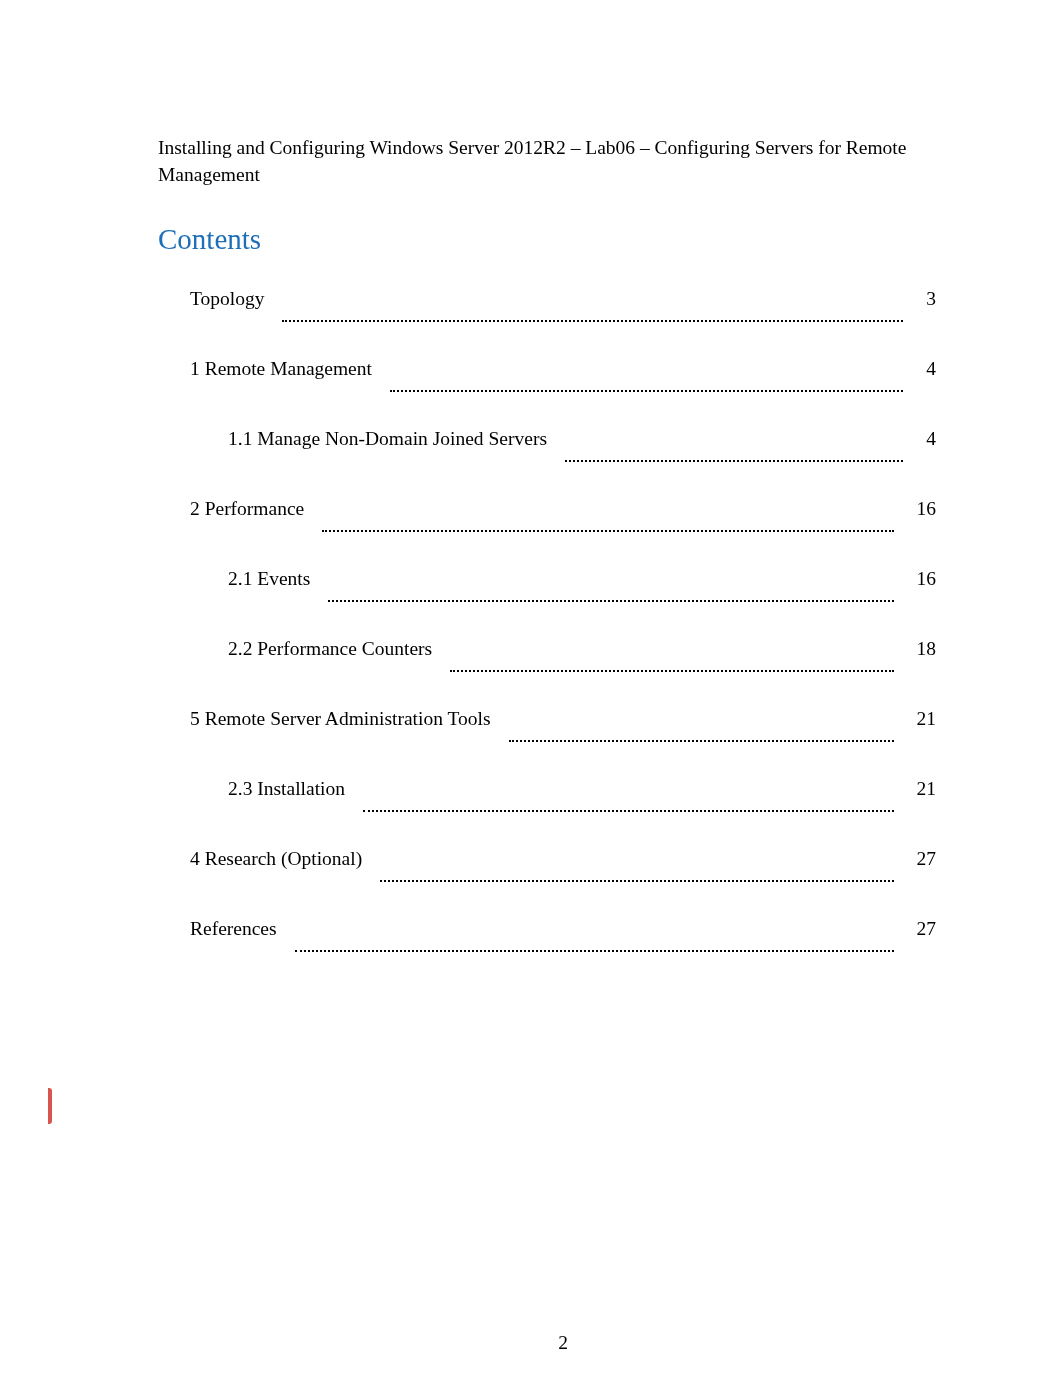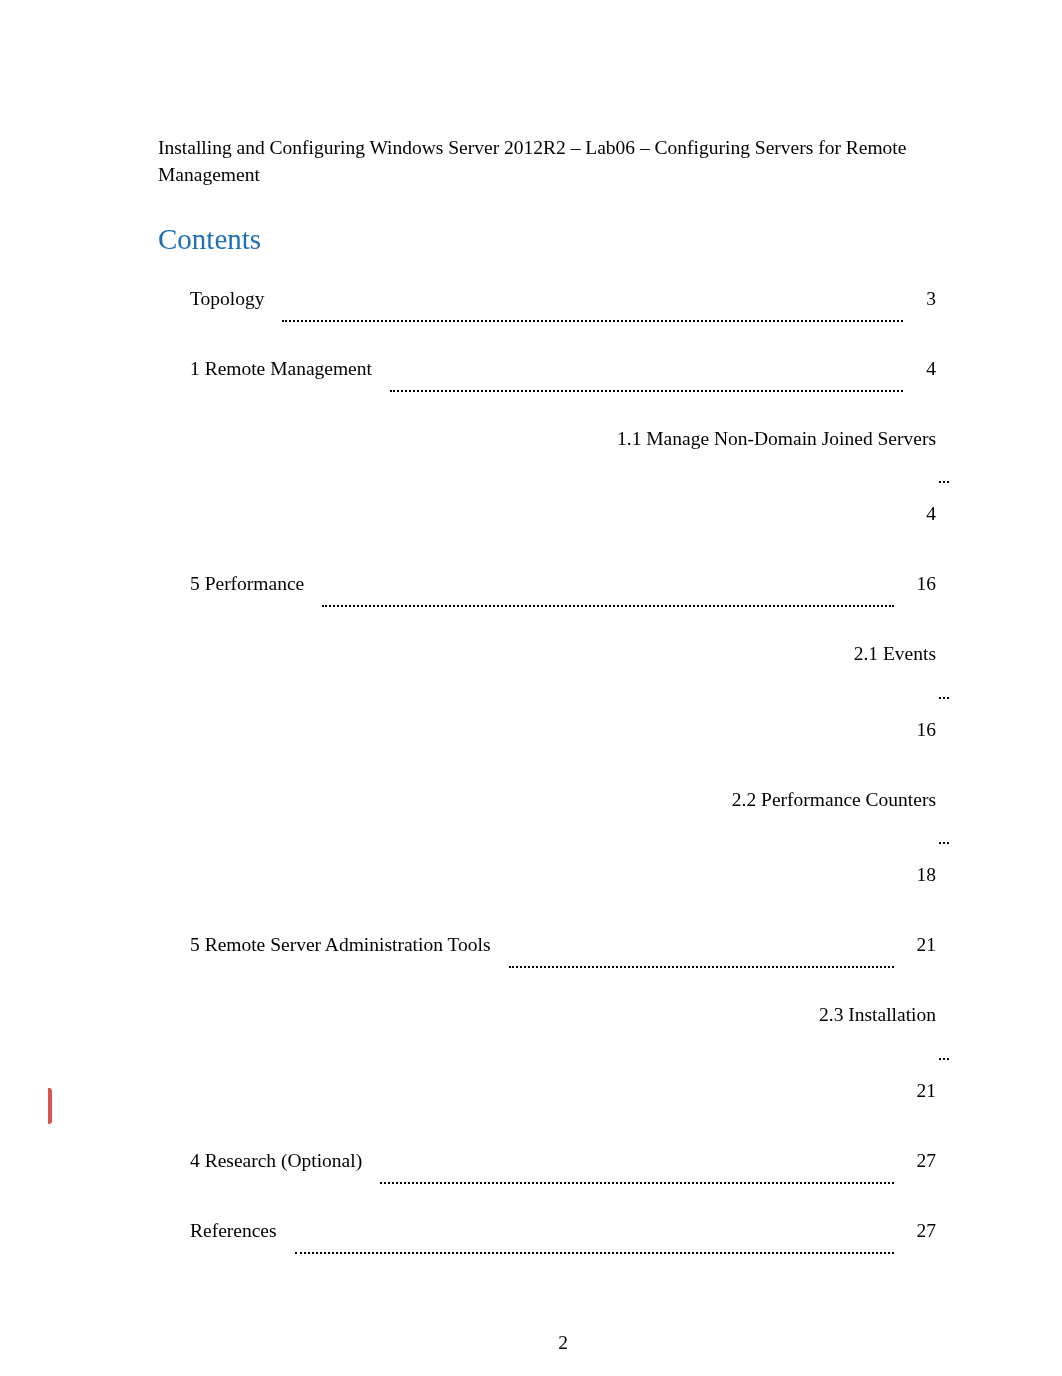--- a/index.html
+++ b/index.html
@@ -39,21 +39,20 @@
       display: flex;
       align-items: flex-end;
       margin-bottom: 11px;
       white-space: nowrap;
     }
     .toc-entry.level-1 {
       padding-left: 0;
     }
     .toc-entry.level-2 {
       padding-left: 38px;
-      flex-direction: column;
     }
     .toc-title {
       flex: 0 0 auto;
     }
     .toc-leader {
       flex: 1 1 auto;
       border-bottom: 2px dotted #000;
       margin: 0 3px 4px 2px;
       min-width: 10px;
       height: 0.9em;
@@ -106,21 +105,21 @@
     </div>
 
     <div class="toc-entry level-2">
       <span class="toc-title">1.1 Manage Non-Domain Joined Servers</span>
       <span class="toc-leader"></span>
       <span class="toc-page">4</span>
     </div>
 
 
     <div class="toc-entry level-1">
-      <span class="toc-title">5 Performance</span>
+      <span class="toc-title">2 Performance</span>
       <span class="toc-leader"></span>
       <span class="toc-page"> 16</span>
     </div>
 
     <div class="toc-entry level-2">
       <span class="toc-title">2.1 Events</span>
       <span class="toc-leader"></span>
       <span class="toc-page">16</span>
     </div>
 

